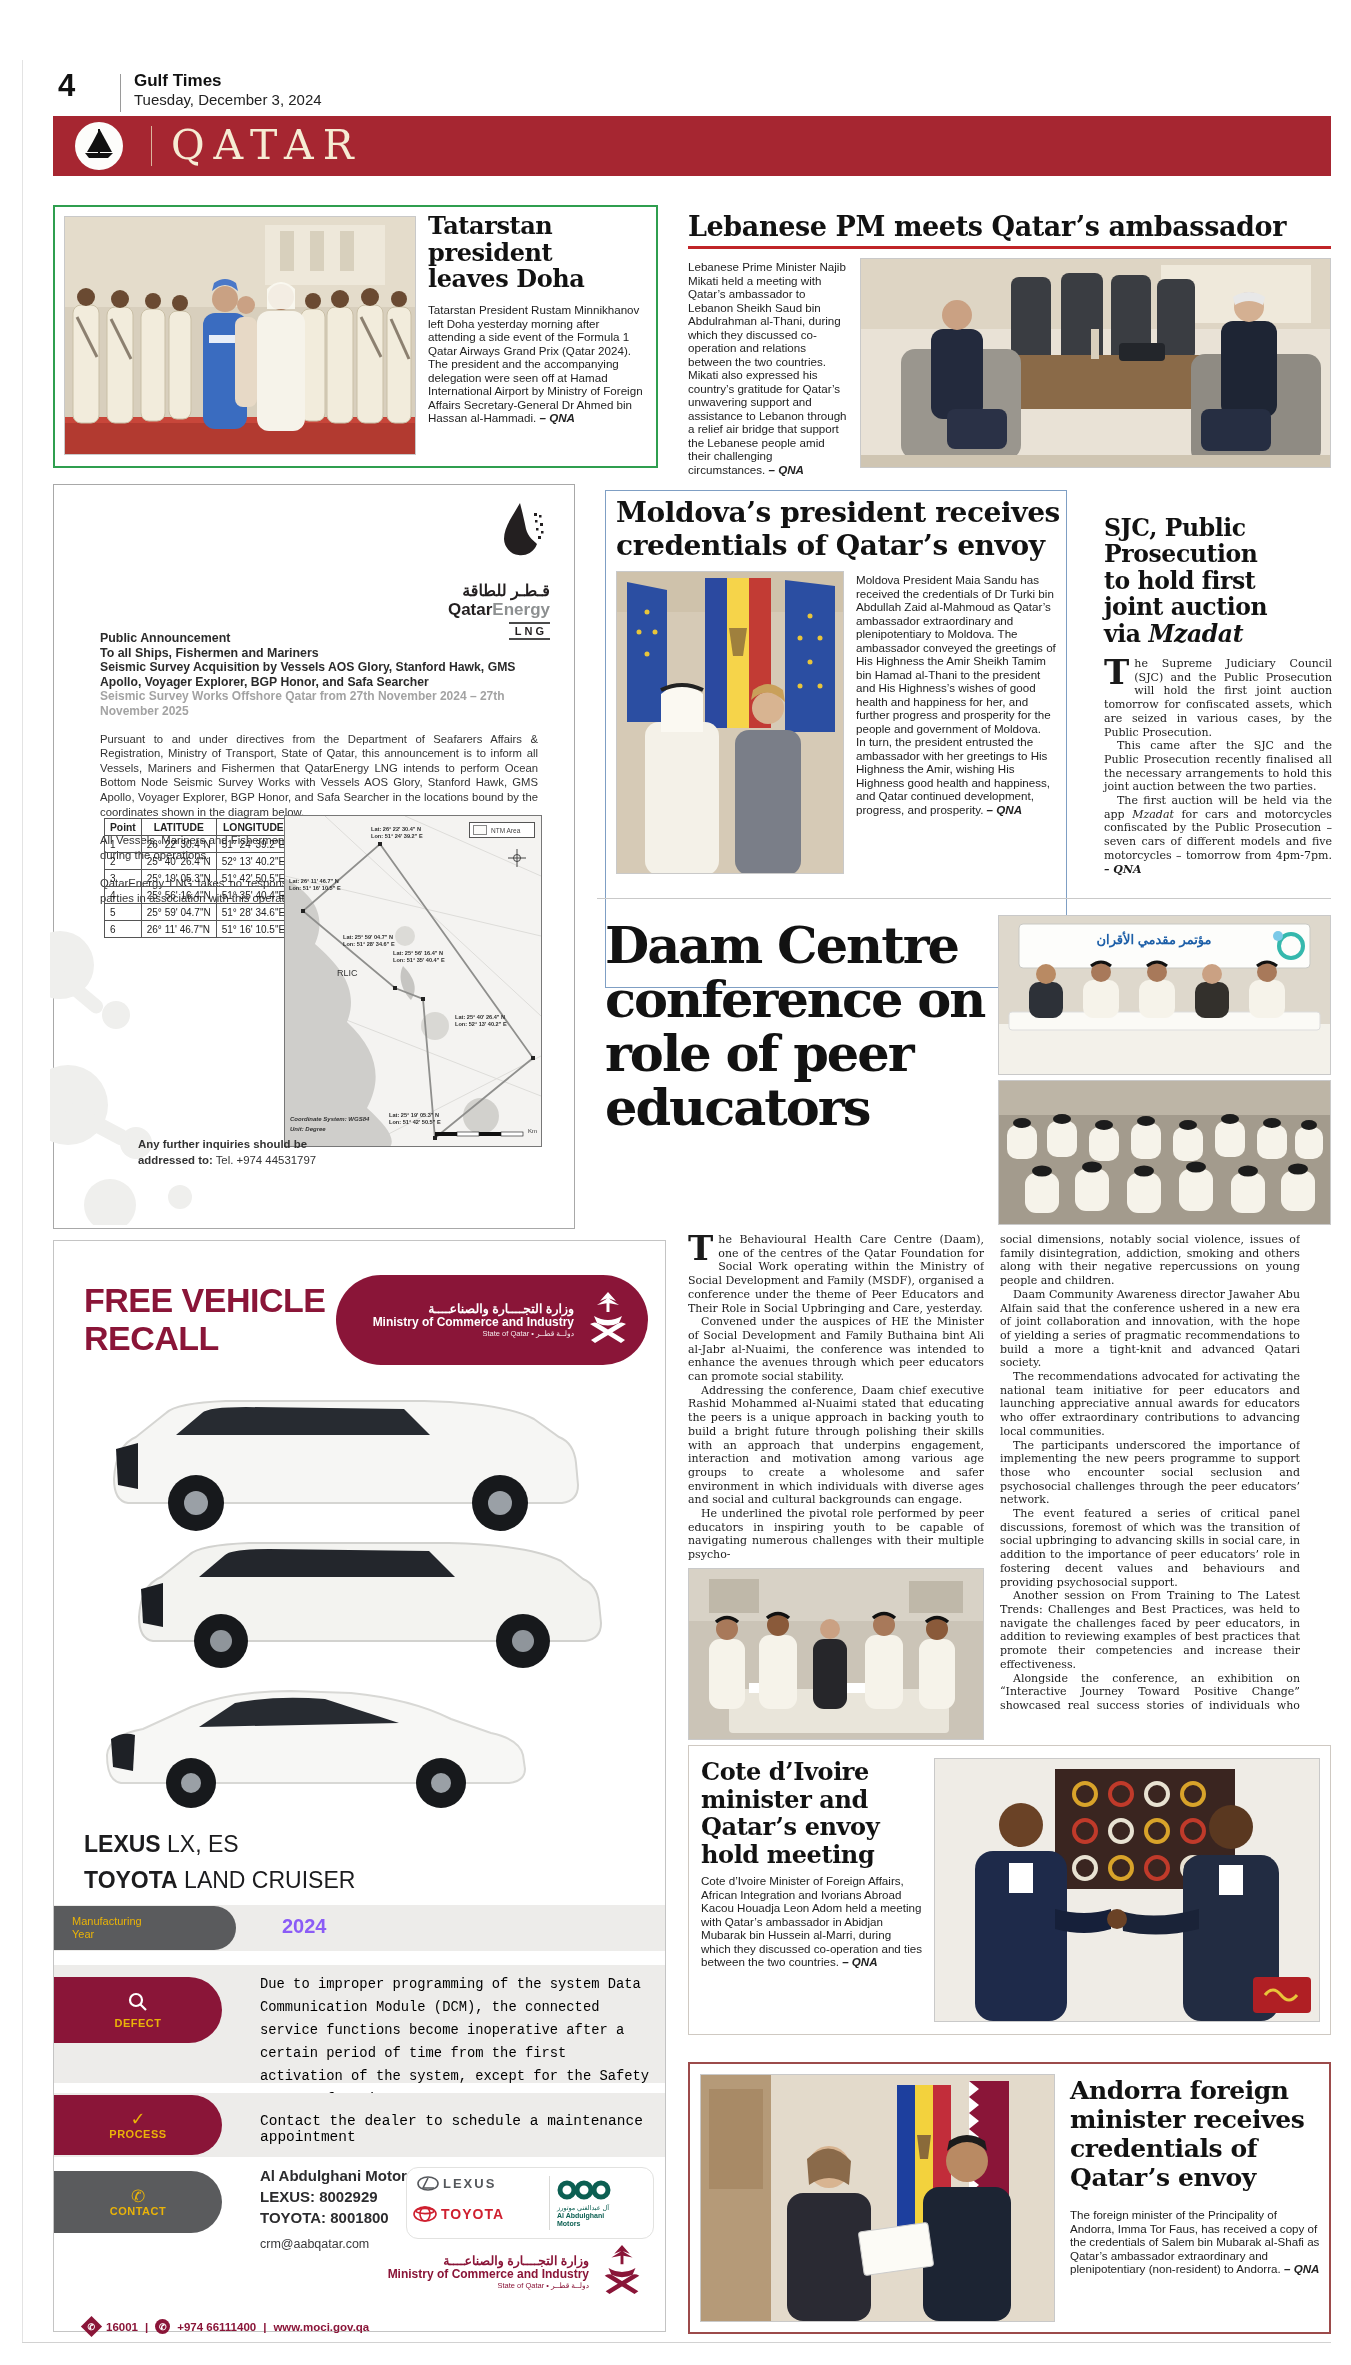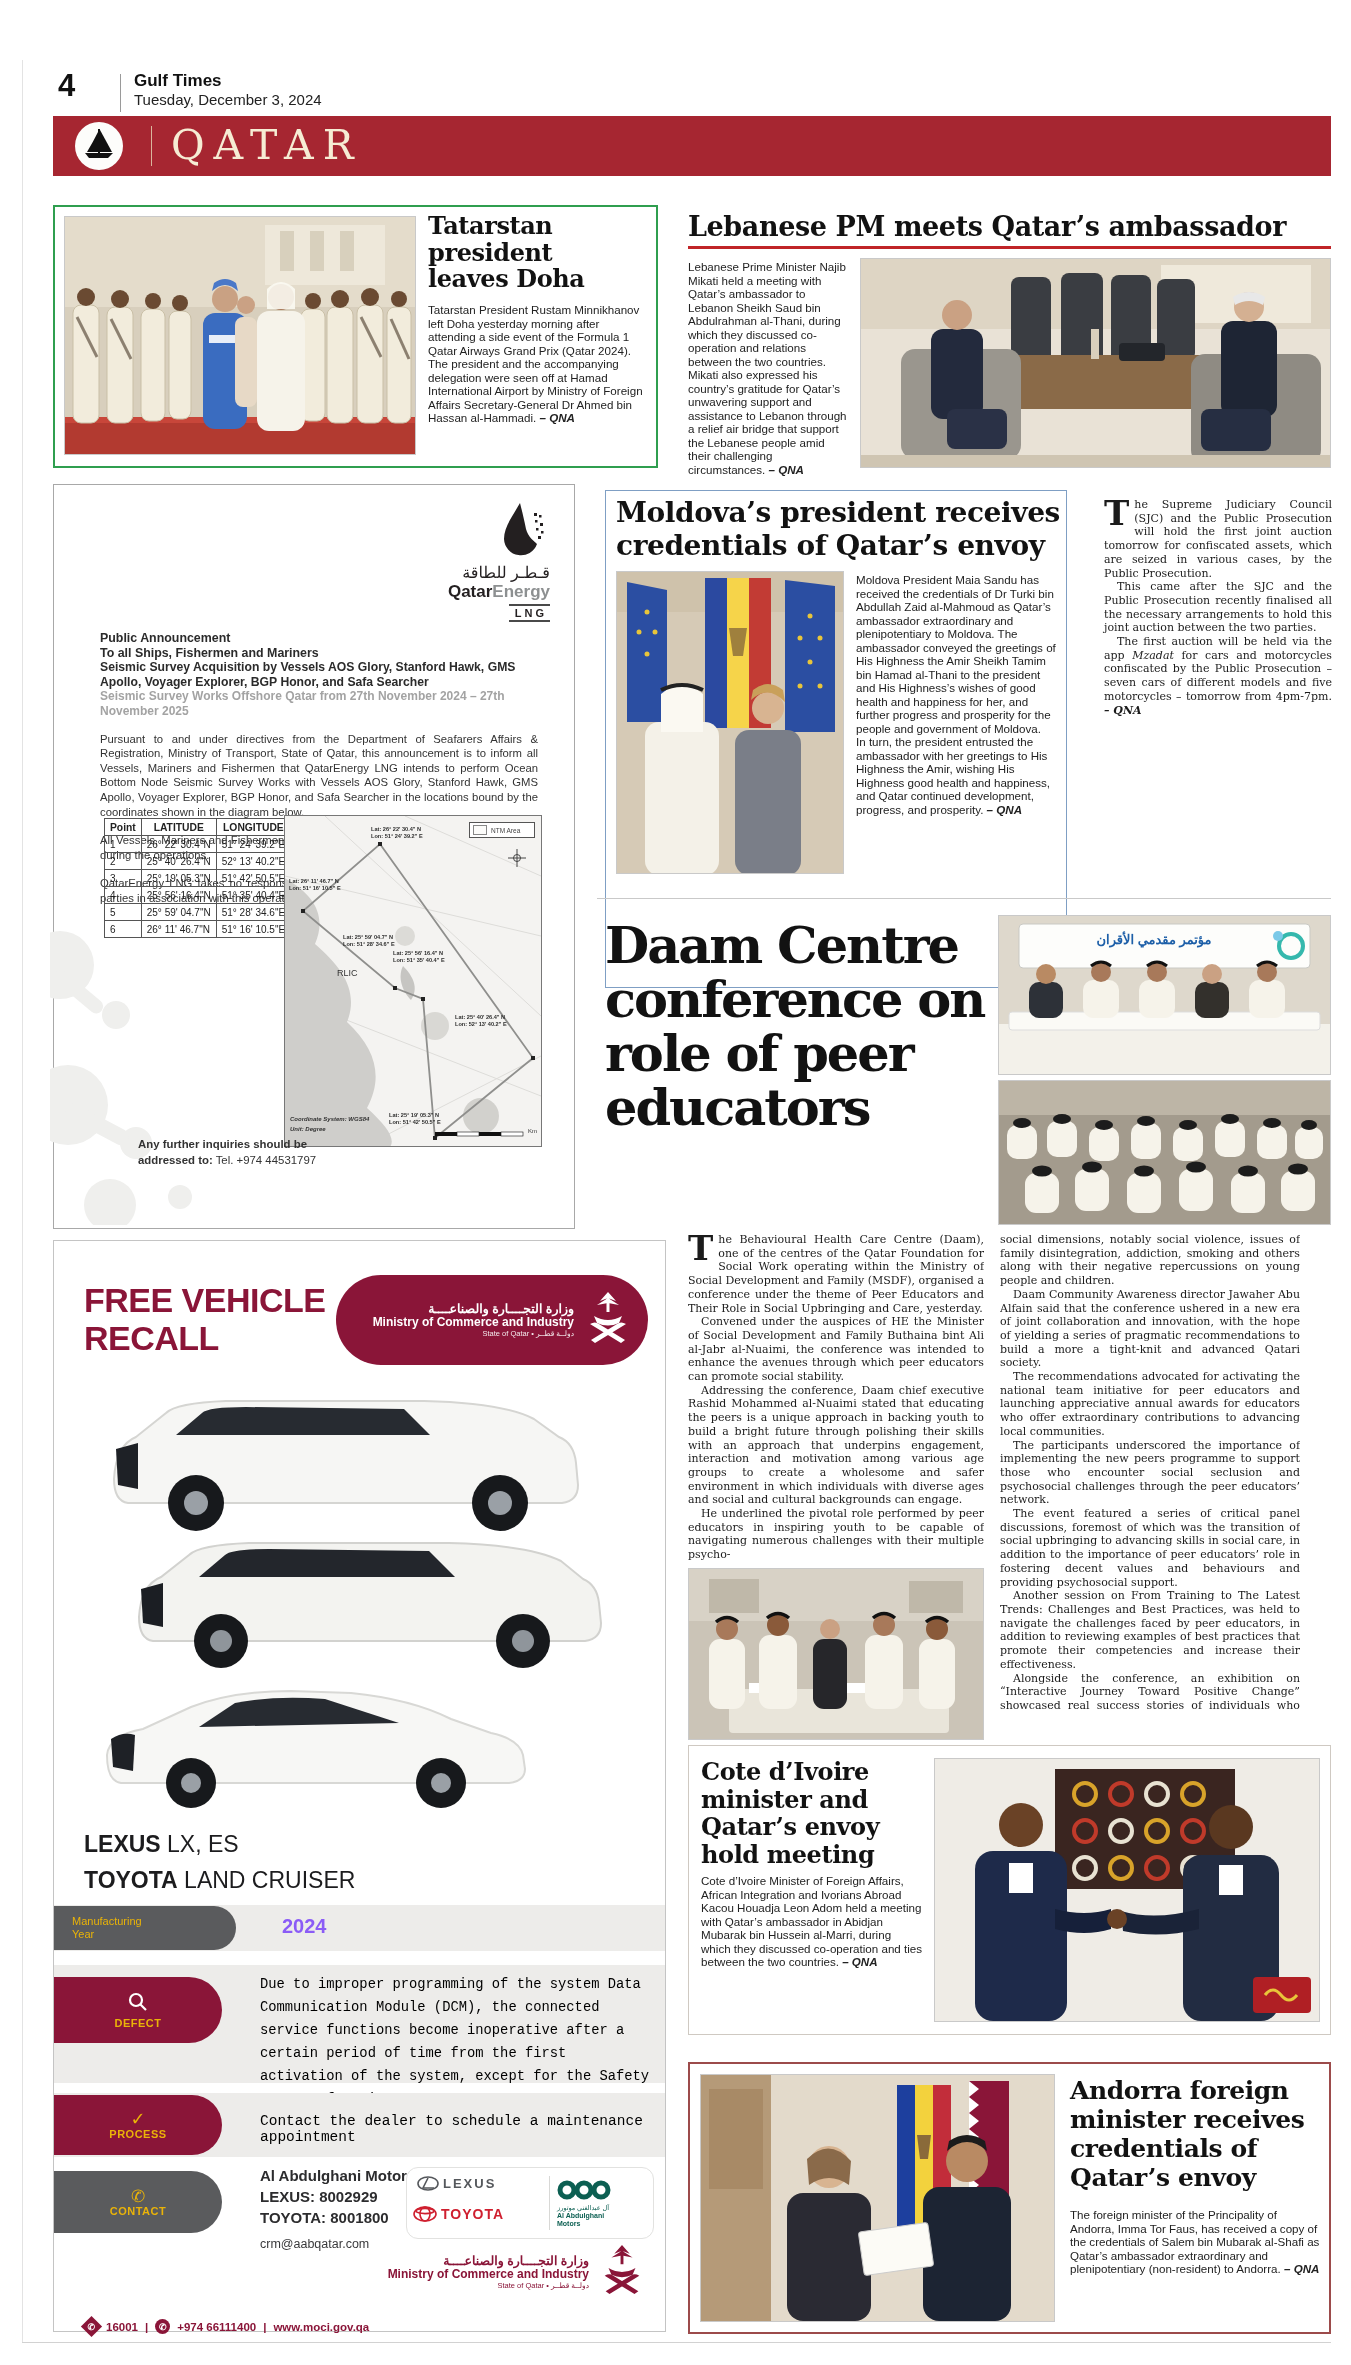--- a/index.html
+++ b/index.html
@@ -171,21 +171,21 @@
             <rect x="36" y="12" width="3" height="3"></rect>
               <rect x="41" y="14" width="2.5" height="2.5"></rect>
               <rect x="37" y="19" width="2.5" height="2.5"></rect>
             <rect x="42" y="22" width="3" height="3"></rect>
               <rect x="38" y="27" width="2.5" height="2.5"></rect>
               <rect x="43" y="30" width="2.5" height="2.5"></rect>
             <rect x="40" y="35" width="3" height="3"></rect>
           </g>
         </svg>
       </span>
-      <div style="font-size:16px;font-weight:normal;color:#231f20;margin-top:0;">قـطـر للطاقة</div>
+      <div style="font-size:16px;font-weight:bold;color:#231f20;margin-top:18px;">قـطـر للطاقة</div>
       <div style="font-size:17px;letter-spacing:0;">
         <b style="color:#231f20;">Qatar</b><span style="color:#8d9091;font-weight:bold;">Energy</span>
       </div>
       <div style="display:inline-block;border-top:2px solid #4a4a4a;border-bottom:2px solid #4a4a4a;padding:1px 6px;font-size:11px;font-weight:bold;color:#231f20;margin-top:2px;">L N G</div>
     </div>
 
     <div class="abs" style="left:46px;top:146px;width:438px;font-size:11.3px;line-height:14.6px;color:#333;">
       <div style="font-weight:bold;font-size:12.4px;color:#2b2b2b;">Public Announcement</div>
       <div style="font-weight:bold;font-size:12.4px;color:#2b2b2b;">To all Ships, Fishermen and Mariners</div>
       <div style="font-weight:bold;font-size:12.2px;color:#2b2b2b;">Seismic Survey Acquisition by Vessels AOS Glory, Stanford Hawk, GMS Apollo, Voyager Explorer, BGP Honor, and Safa Searcher</div>
@@ -339,20 +339,27 @@
         </g>
       </svg>
     </div>
     <div class="sansbody" style="position:absolute;left:250px;top:82px;width:202px;">
       <p style="margin:0;">Moldova President Maia Sandu has received the credentials of Dr Turki bin Abdullah Zaid al-Mahmoud as Qatar’s ambassador extraordinary and plenipotentiary to Moldova. The ambassador conveyed the greetings of His Highness the Amir Sheikh Tamim bin Hamad al-Thani to the president and His Highness’s wishes of good health and happiness for her, and further progress and prosperity for the people and government of Moldova.</p>
       <p style="margin:0;"><span>In turn, the president entrusted the ambassador with her greetings to His Highness the Amir, wishing His Highness good health and happiness, and Qatar continued development, progress, and prosperity. </span><b class="qna">– QNA</b></p>
     </div>
   </div>
 
   <div class="abs" style="left:1104px;top:488px;width:228px;height:437px;">
+    <div class="hl" style="font-size:23.5px;line-height:26.5px;">
+      <span>SJC, Public
+Prosecution
+to hold first
+joint auction
+via </span><i>Mzadat</i>
+    </div>
     <div class="serifbody" style="margin-top:10px;">
       <p class="pfirst dropcap">The Supreme Judiciary Council (SJC) and the Public Prosecution will hold the first joint auction tomorrow for confiscated assets, which are seized in various cases, by the Public Prosecution.</p>
       <p>This came after the SJC and the Public Prosecution recently finalised all the necessary arrangements to hold this joint auction between the two parties.</p>
       <p><span>The first auction will be held via the app </span><i>Mzadat</i><span> for cars and motorcycles confiscated by the Public Prosecution – seven cars of different models and five motorcycles – tomorrow from 4pm-7pm. </span><b class="qna">– QNA</b></p>
     </div>
   </div>
 
   <div class="rule abs" style="left:597px;top:898px;width:734px;"></div>
 
   <div class="ph abs" style="left:998px;top:915px;width:333px;height:160px;">

